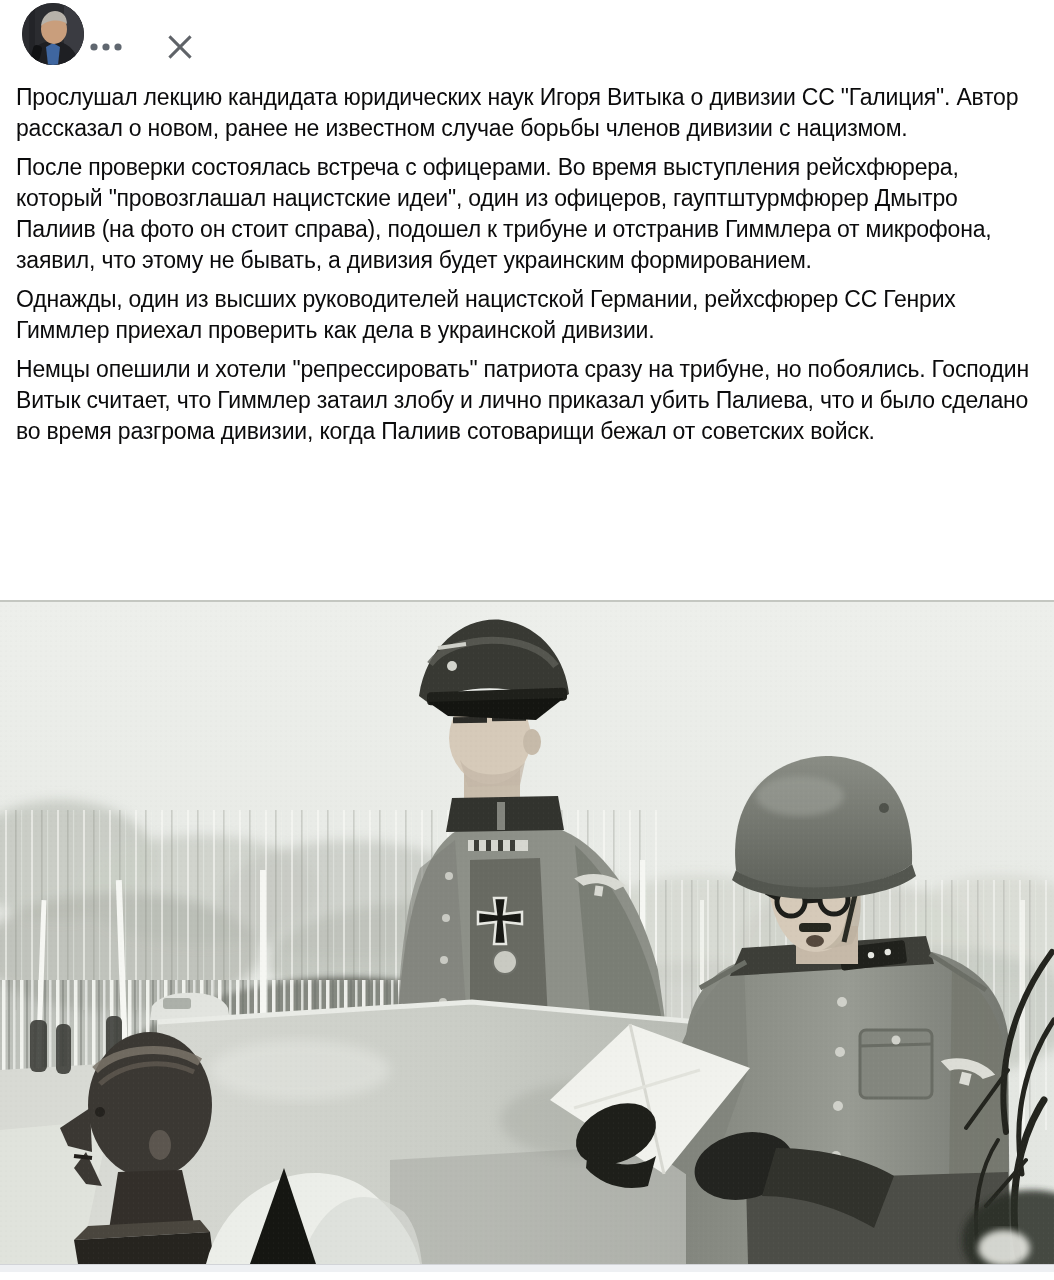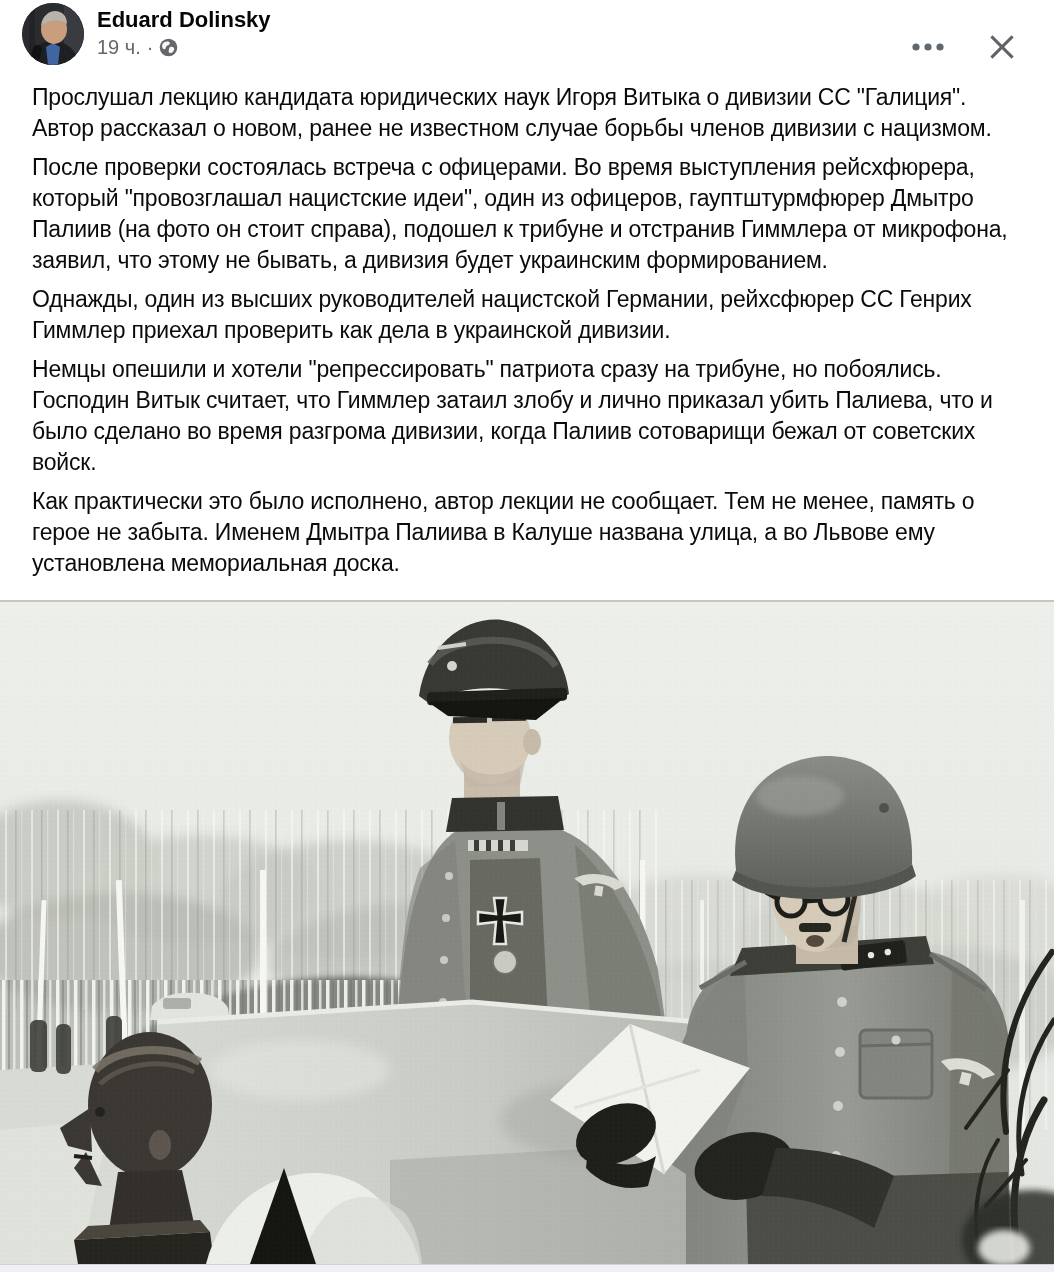--- a/index.html
+++ b/index.html
@@ -12,21 +12,21 @@
   .avatar{width:62px;height:62px;border-radius:50%;overflow:hidden;flex:0 0 62px;cursor:pointer;background:#2b2c30}
   .avatar svg{display:block;width:100%;height:100%}
   .hmeta{margin-left:13px;flex:1;min-width:0;padding-top:3px}
   .name{font-size:22px;font-weight:700;line-height:28px;color:#050505;cursor:pointer;display:inline-block}
   .sub{display:flex;align-items:center;gap:6px;margin-top:1px;font-size:20px;color:#65676b;line-height:24px}
   .sub .time{cursor:pointer}
   .actions{display:flex;align-items:center;gap:30px;padding:22px 16px 0 0}
   .icon-btn{background:none;border:none;cursor:pointer;display:flex;align-items:center;justify-content:center;padding:4px;border-radius:50%}
 
   
-  .text{padding:10px 32px 0;height:528px;overflow:hidden}
+  .text{padding:10px 16px 0;height:528px;overflow:hidden}
   .text p{font-size:23px;line-height:31px;margin:0 0 8px;color:#0b0b0c;letter-spacing:-0.2px}
   .text p:last-child{margin-bottom:0}
 
   
   .photo{width:1054px;height:664px;cursor:pointer;overflow:hidden;background:#e8eae6}
   .photo svg{display:block;width:100%;height:100%}
 
   
   .strip{height:8px;background:#eef0f3;border-top:1px solid #d2d4d8}
 </style>
@@ -48,34 +48,20 @@
           <rect x="42" width="20" height="62" fill="#3a3b41"></rect>
           <rect x="7" y="0" width="6" height="62" fill="#232428"></rect>
           <path d="M4,62 C8,44 20,38 31,38 C44,38 54,46 58,62 Z" fill="#1e1f23"></path>
           <path d="M24,44 L31,40 L38,44 L36,62 L26,62 Z" fill="#3f66a0"></path>
           <ellipse cx="32" cy="26" rx="13" ry="15" fill="#c99e7c"></ellipse>
           <path d="M19,23 C20,12 28,8 33,8 C40,8 45,13 45,21 C40,16 26,16 19,23 Z" fill="#b7b2aa"></path>
           <rect x="10" y="42" width="9" height="16" rx="4" fill="#111214" transform="rotate(14 14 50)"></rect>
         </g>
       </svg>
     </div>
-    <div class="hmeta">
-      <span class="name">Eduard Dolinsky</span>
-      <div class="sub">
-        <span class="time">19 ч.</span>
-        <span>·</span>
-        <span style="display:inline-flex">
-          <svg width="19" height="19" viewBox="0 0 16 16">
-            <circle cx="8" cy="8" r="7.4" fill="#65676b"></circle>
-            <path d="M3,5 C4.5,3 7,2.6 8.5,3.4 C9.6,4 9.2,5.4 8,5.8 C6.6,6.2 5.8,7 5.6,8.4 C5.4,9.6 4,9.8 3.2,8.8 C2.4,7.6 2.5,6 3,5 Z" fill="#fff" opacity="0.95"></path>
-            <path d="M9.5,7.5 C11,7 12.6,7.6 12.8,9 C13,10.4 11.6,12.2 10,12.6 C8.6,13 7.8,11.8 8.2,10.6 C8.5,9.4 8.6,8 9.5,7.5 Z" fill="#fff" opacity="0.95"></path>
-          </svg>
-        </span>
-      </div>
-    </div>
     <div class="actions">
       <button class="icon-btn" aria-label="More">
         <svg width="36" height="10" viewBox="0 0 36 10">
           <circle cx="6" cy="5" r="3.6" fill="#606770"></circle>
           <circle cx="18" cy="5" r="3.6" fill="#606770"></circle>
           <circle cx="30" cy="5" r="3.6" fill="#606770"></circle>
         </svg>
       </button>
       <button class="icon-btn" aria-label="Close">
         <svg width="36" height="36" viewBox="0 0 34 34">
@@ -83,21 +69,20 @@
         </svg>
       </button>
     </div>
   </header>
 
   <div class="text">
     <p>Прослушал лекцию кандидата юридических наук Игоря Витыка о дивизии СС "Галиция". Автор рассказал о новом, ранее не известном случае борьбы членов дивизии с нацизмом.</p>
     <p>После проверки состоялась встреча с офицерами. Во время выступления рейсхфюрера, который "провозглашал нацистские идеи", один из офицеров, гауптштурмфюрер Дмытро Палиив (на фото он стоит справа), подошел к трибуне и отстранив Гиммлера от микрофона, заявил, что этому не бывать, а дивизия будет украинским формированием.</p>
     <p>Однажды, один из высших руководителей нацистской Германии, рейхсфюрер СС Генрих Гиммлер приехал проверить как дела в украинской дивизии.</p>
     <p>Немцы опешили и хотели "репрессировать" патриота сразу на трибуне, но побоялись. Господин Витык считает, что Гиммлер затаил злобу и лично приказал убить Палиева, что и было сделано во время разгрома дивизии, когда Палиив сотоварищи бежал от советских войск.</p>
-    <p>Как практически это было исполнено, автор лекции не сообщает. Тем не менее, память о герое не забыта. Именем Дмытра Палиива в Калуше названа улица, а во Львове ему установлена мемориальная доска.</p>
   </div>
 
   <figure class="photo" role="img" aria-label="Черно-белое фото: два офицера дивизии СС у трибуны на фоне березового леса, слева на переднем плане бронзовый бюст">
     <svg viewBox="0 0 1054 664" preserveAspectRatio="none">
       <defs>
         <linearGradient id="sky" x1="0" y1="0" x2="0" y2="1">
           <stop offset="0" stop-color="#edefeb"></stop>
             <stop offset="1" stop-color="#e1e4df"></stop>
         </linearGradient>
         <linearGradient id="wall" x1="0" y1="0" x2="1" y2="0">

